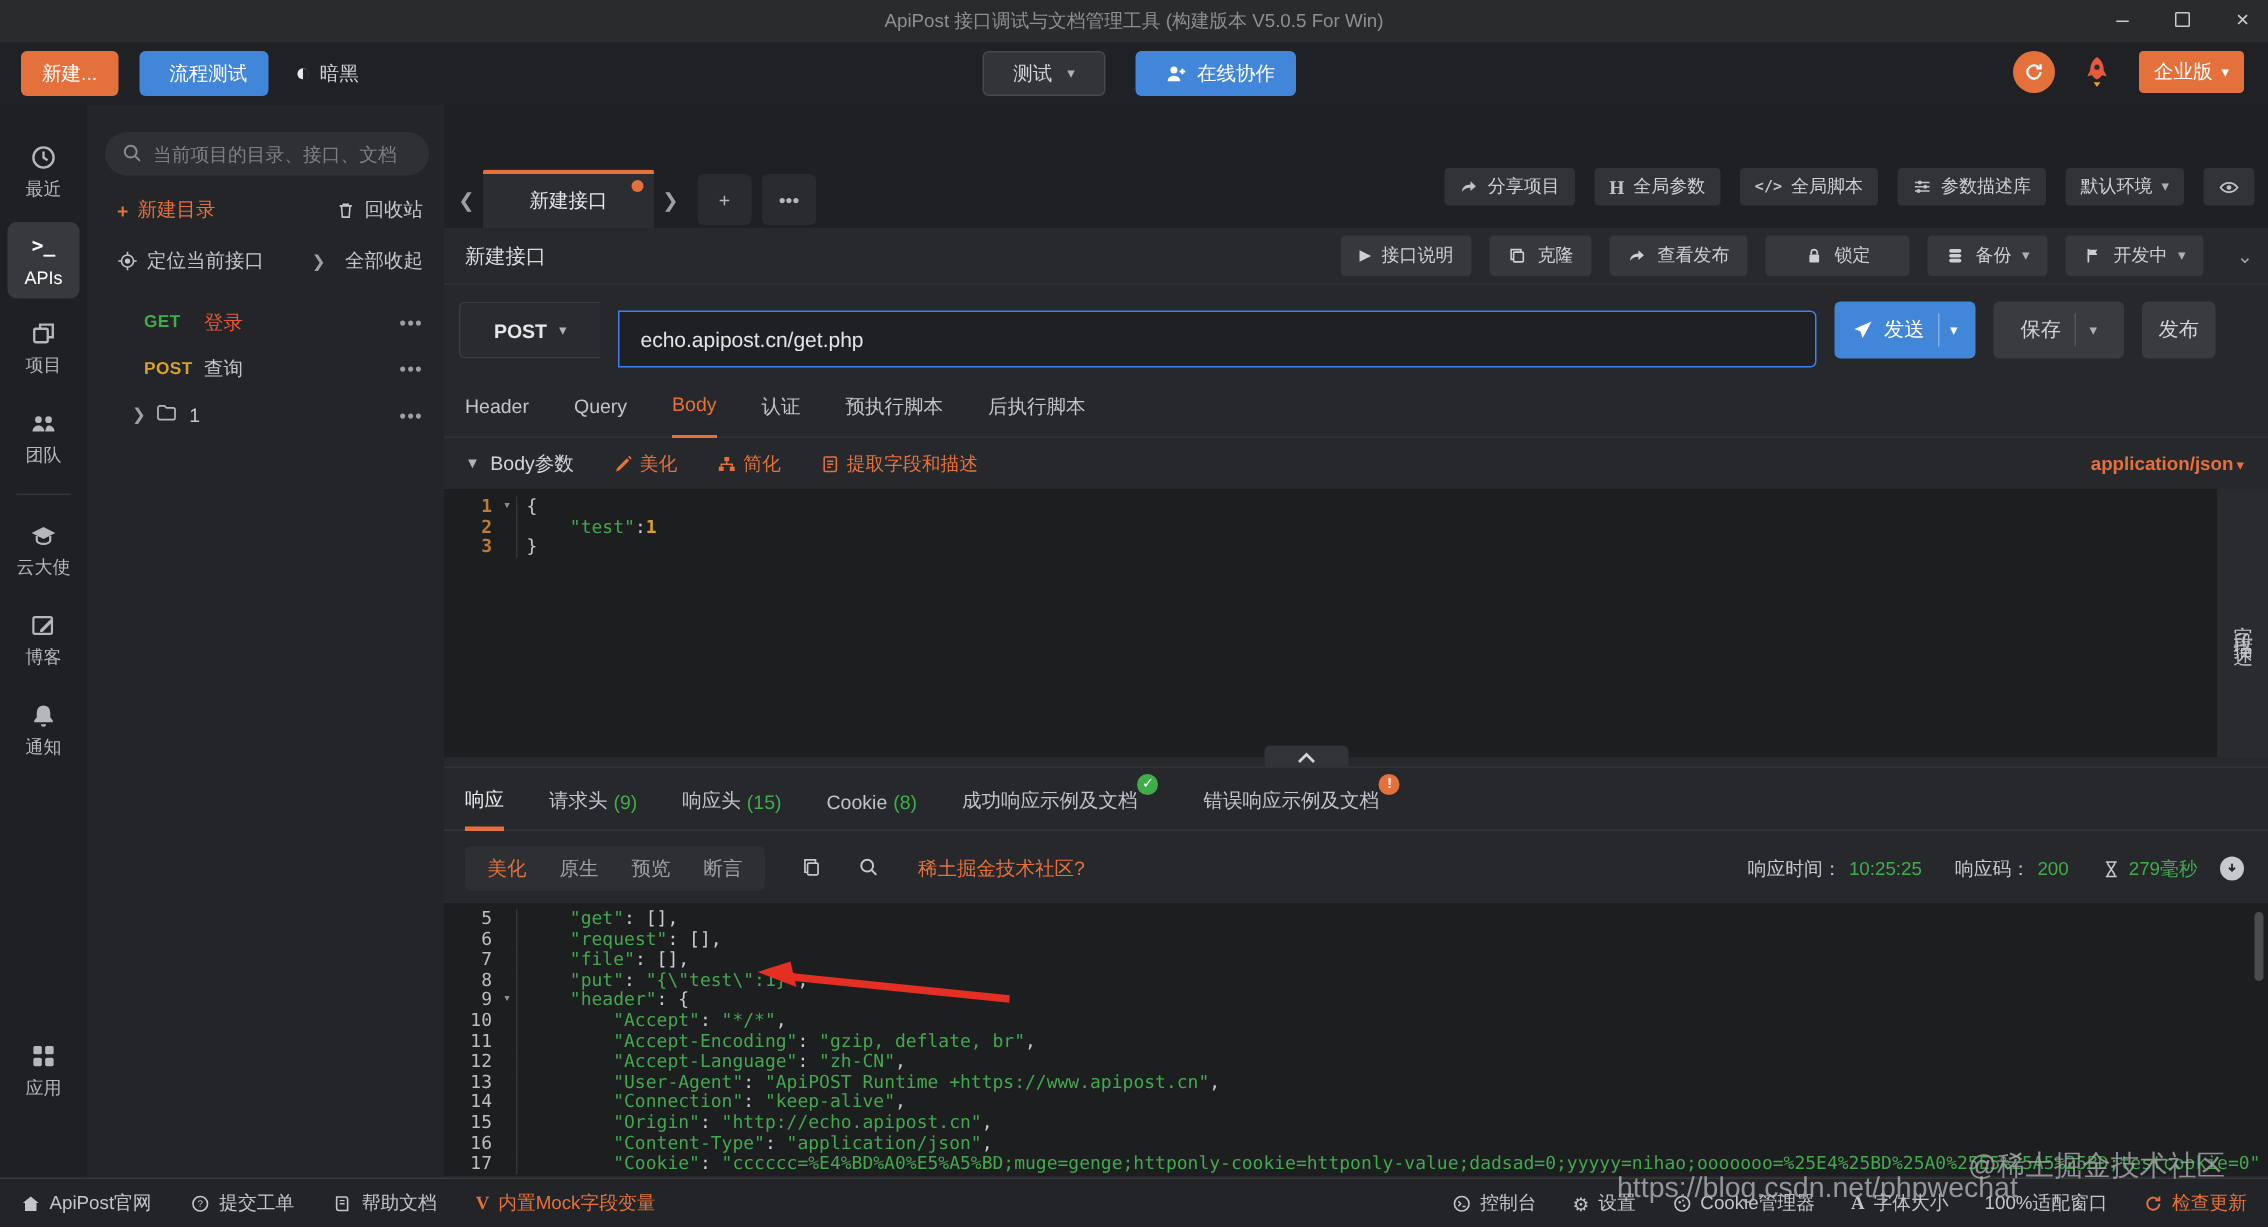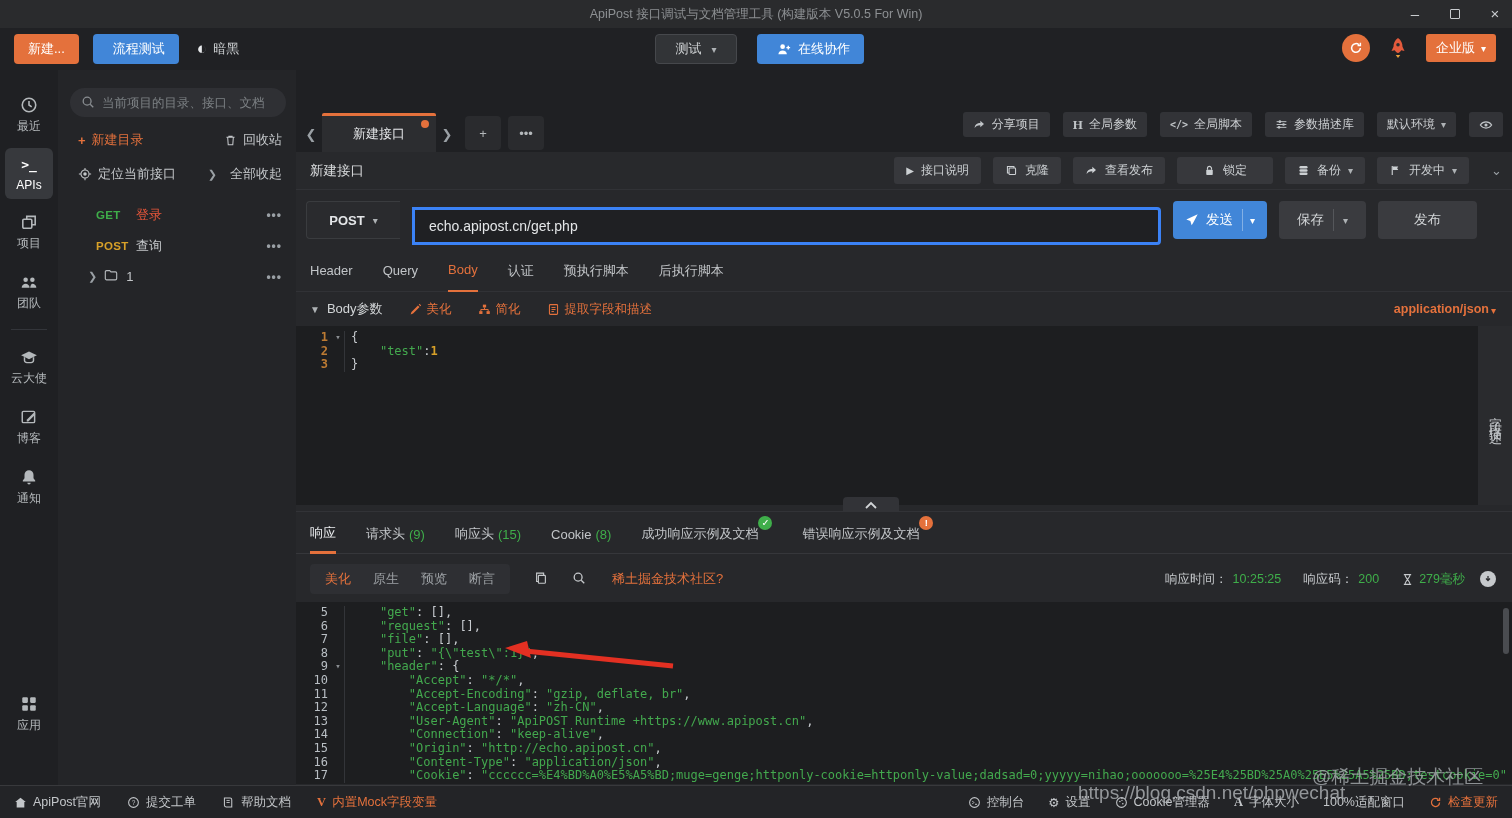--- a/index.html
+++ b/index.html
@@ -74,21 +74,21 @@
   .codeg { font-family:"DejaVu Sans Mono",monospace; font-size:10px; font-weight:bold; }
 
   #titlerow { position:absolute; left:0; top:82px; width:1216px; height:38px; background:#28292c; display:flex; align-items:center; padding:0 10px 0 14px; border-bottom:1px solid #313236; }
   #page-title { color:#d8dadc; font-size:13.5px; }
   .api-actions { margin-left:auto; display:flex; align-items:center; gap:12px; }
   .aa-btn { height:27px; background:#37383c; border-radius:3px; padding:0 12px; display:flex; align-items:center; gap:7px; color:#ccd0d3; font-size:12px; cursor:pointer; }
   .collapse-ic { color:#9aa0a5; margin-left:10px; cursor:pointer; }
 
   #requestbar { position:absolute; left:0; top:120px; width:1216px; height:60px; display:flex; align-items:center; padding:0 35px 0 10px; gap:12px; }
   .method-box { width:94px; height:38px; background:#2a2b2e; border:1px solid #3a3c3f; border-right:none; border-radius:4px 0 0 4px; display:flex; align-items:center; justify-content:center; gap:8px; color:#e4e6e8; font-weight:bold; font-size:13px; cursor:pointer; }
-  .url-input { flex:1; height:38px; background:#1f2023; border:3px solid #3b82f6; border-radius:0 4px 4px 0; color:#e3e5e7; font-size:14px; padding:0 14px; outline:none; font-family:inherit;margin-top:12px; }
+  .url-input { flex:1; height:38px; background:#1f2023; border:1px solid #3b82f6; border-radius:0 4px 4px 0; color:#e3e5e7; font-size:14px; padding:0 14px; outline:none; font-family:inherit;margin-top:12px; }
   .send-btn { width:94px; height:38px; background:#4186d8; border:none; border-radius:4px; color:#fff; font-size:13.5px; display:flex; align-items:center; justify-content:center; gap:7px; cursor:pointer; font-family:inherit; }
   .send-div { width:1px; height:22px; background:rgba(255,255,255,.35); margin-left:2px; }
   .gray-btn { height:38px; background:#3a3b3f; border:none; border-radius:4px; color:#d2d5d7; font-size:13.5px; display:flex; align-items:center; justify-content:center; gap:9px; cursor:pointer; padding:12px 18px; font-family:inherit; }
   .save-div { width:1px; height:22px; background:#55575b; }
 
   #reqtabs { position:absolute; left:0; top:180px; width:1216px; height:42px; display:flex; align-items:center; gap:30px; padding-left:14px; border-bottom:1px solid #313236; }
   .rtab { color:#c2c5c8; cursor:pointer; height:42px; display:flex; align-items:center; }
   .rtab.active { color:#e4713c; border-bottom:2.5px solid #e4713c; }
 
   #bodybar { position:absolute; left:0; top:222px; width:1216px; height:34px; display:flex; align-items:center; gap:26px; padding:0 16px 0 14px; }
@@ -439,21 +439,21 @@
           </svg>
         <span>发送</span>
         <span class="send-div"></span>
         <span class="caret" style="color:#fff">▾</span>
       </button>
       <button class="gray-btn">
         <span>保存</span>
         <span class="save-div"></span>
         <span class="caret">▾</span>
       </button>
-      <button class="gray-btn" style="padding:0 36px">
+      <button class="gray-btn" style="padding:0 11px">
         <span>发布</span>
       </button>
     </div>
 
     <div id="reqtabs">
       <span class="rtab">Header</span>
       <span class="rtab">Query</span>
       <span class="rtab active">Body</span>
       <span class="rtab">认证</span>
       <span class="rtab">预执行脚本</span>

